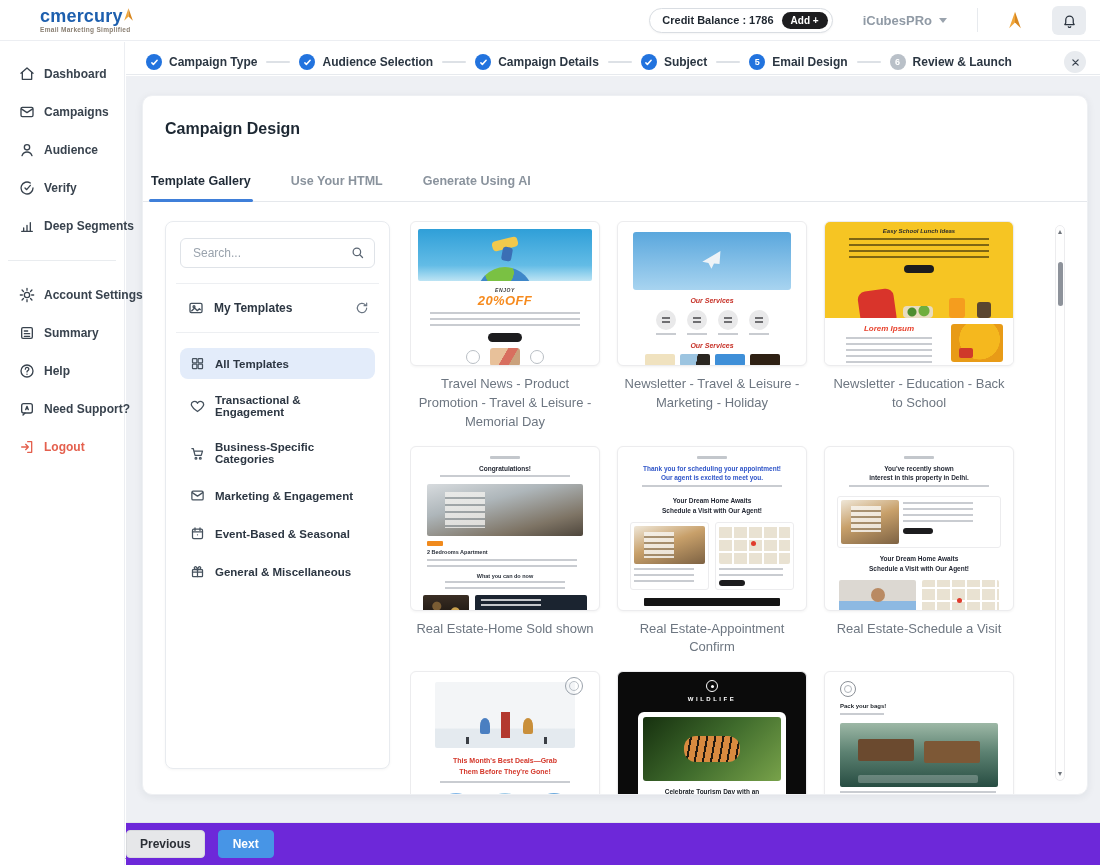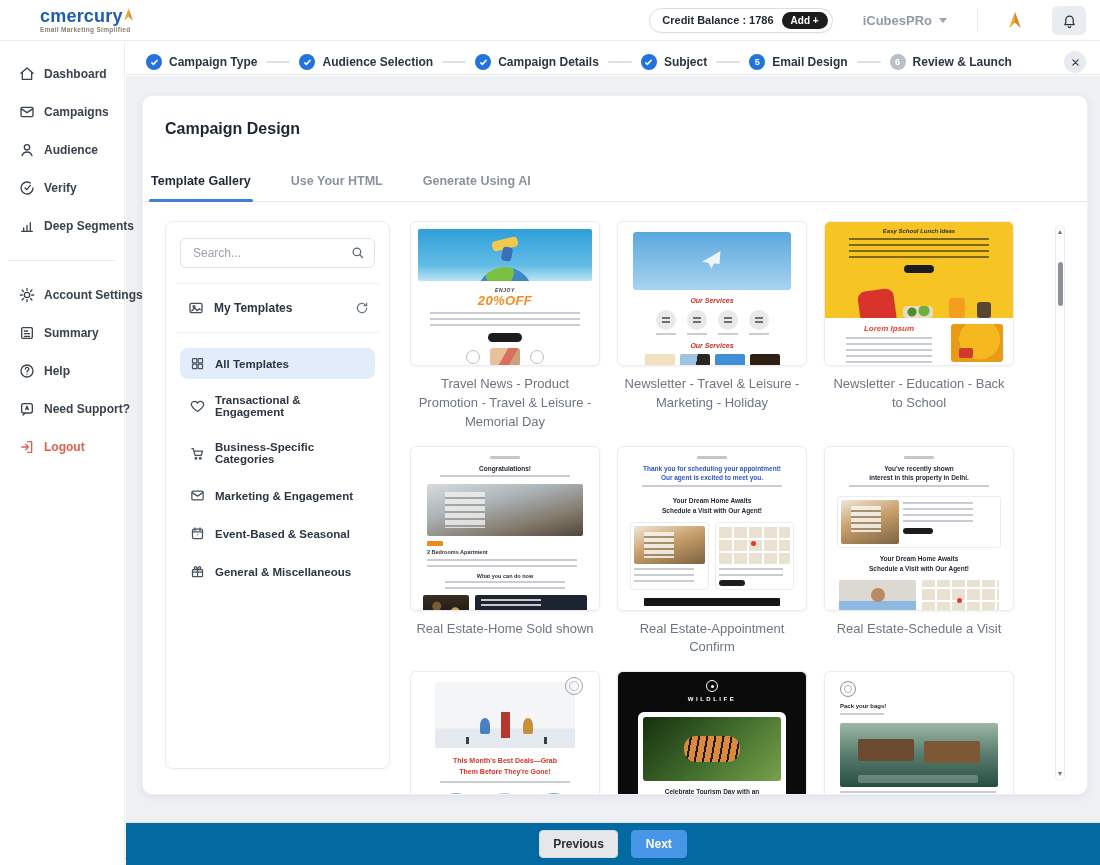--- a/index.html
+++ b/index.html
@@ -209,22 +209,22 @@
 
   
   .vscroll { position:absolute; right:0; top:4px; height:556px; width:10px; background:#fefefe;
              border:1px solid #ececee; border-radius:6px; }
   .vs-arrow { position:absolute; left:2px; width:4px; height:4px; border-left:3px solid transparent; border-right:3px solid transparent; }
   .vs-arrow.up { top:4px; border-bottom:4px solid #6f747b; border-left:2px solid transparent; border-right:2px solid transparent; height:0; width:0; left:2px; }
   .vs-arrow.down { bottom:4px; border-top:4px solid #6f747b; border-left:2px solid transparent; border-right:2px solid transparent; height:0; width:0; left:2px; }
   .vs-thumb { position:absolute; left:1.5px; top:36px; width:5px; height:44px; background:#8d929a; border-radius:3px; }
 
   
-  .footer { position:absolute; left:126px; right:0; bottom:0; height:43px; background:#0369a1; border-top:1px solid #e2e6ea;
-            display:flex; align-items:center; justify-content:center; gap:13px; z-index:4; }
+  .footer { position:absolute; left:126px; right:0; bottom:0; height:43px; background:#6d28d9; border-top:1px solid #e2e6ea;
+            display:flex; align-items:center; justify-content:flex-start; gap:13px; z-index:4; }
   .btn-prev { background:#e6e7e9; border:1px solid #d8dadd; color:#2b2f35; font-weight:700; font-size:12px;
               border-radius:4px; padding:6px 13px; cursor:pointer; font-family:inherit; }
   .btn-next { background:#4795e6; border:1px solid #4795e6; color:#fff; font-weight:700; font-size:12px;
               border-radius:4px; padding:6px 14px; cursor:pointer; font-family:inherit; }
   .app::after { content:""; position:absolute; left:0; right:0; bottom:6px; height:1px; background:#aab0b6; }
 </style>
 </head>
 <body>
 
 <div class="app">

